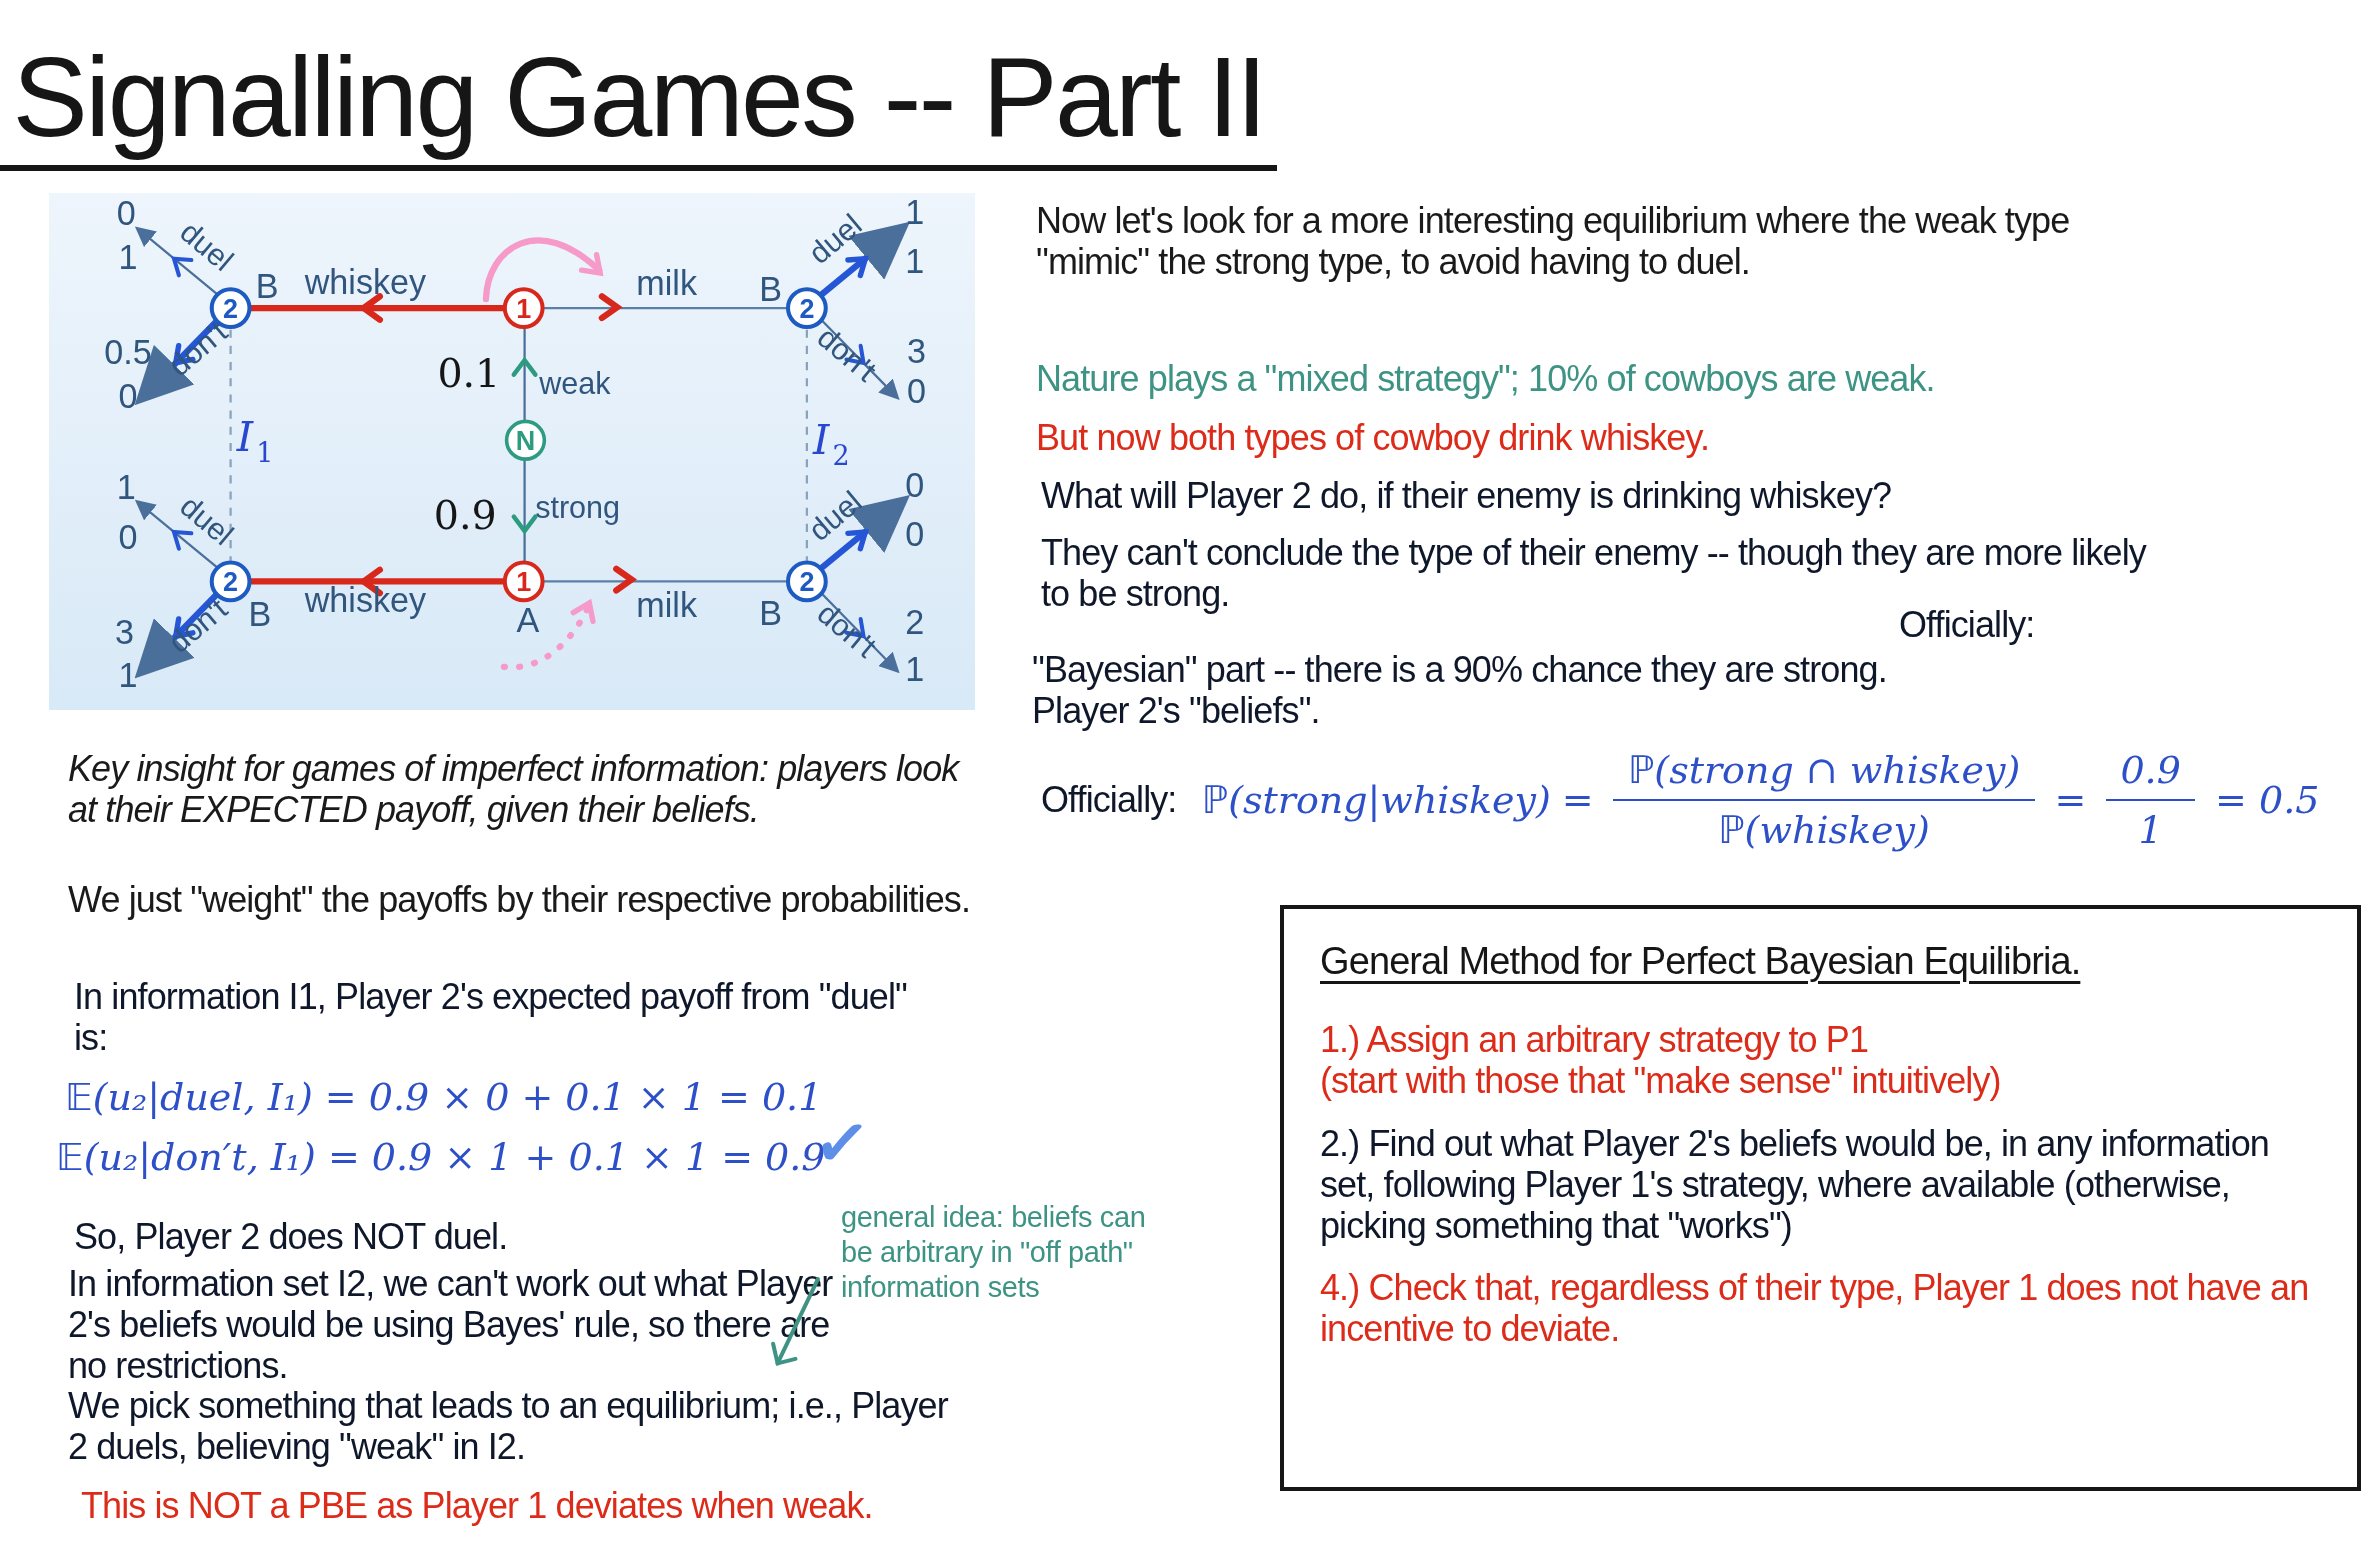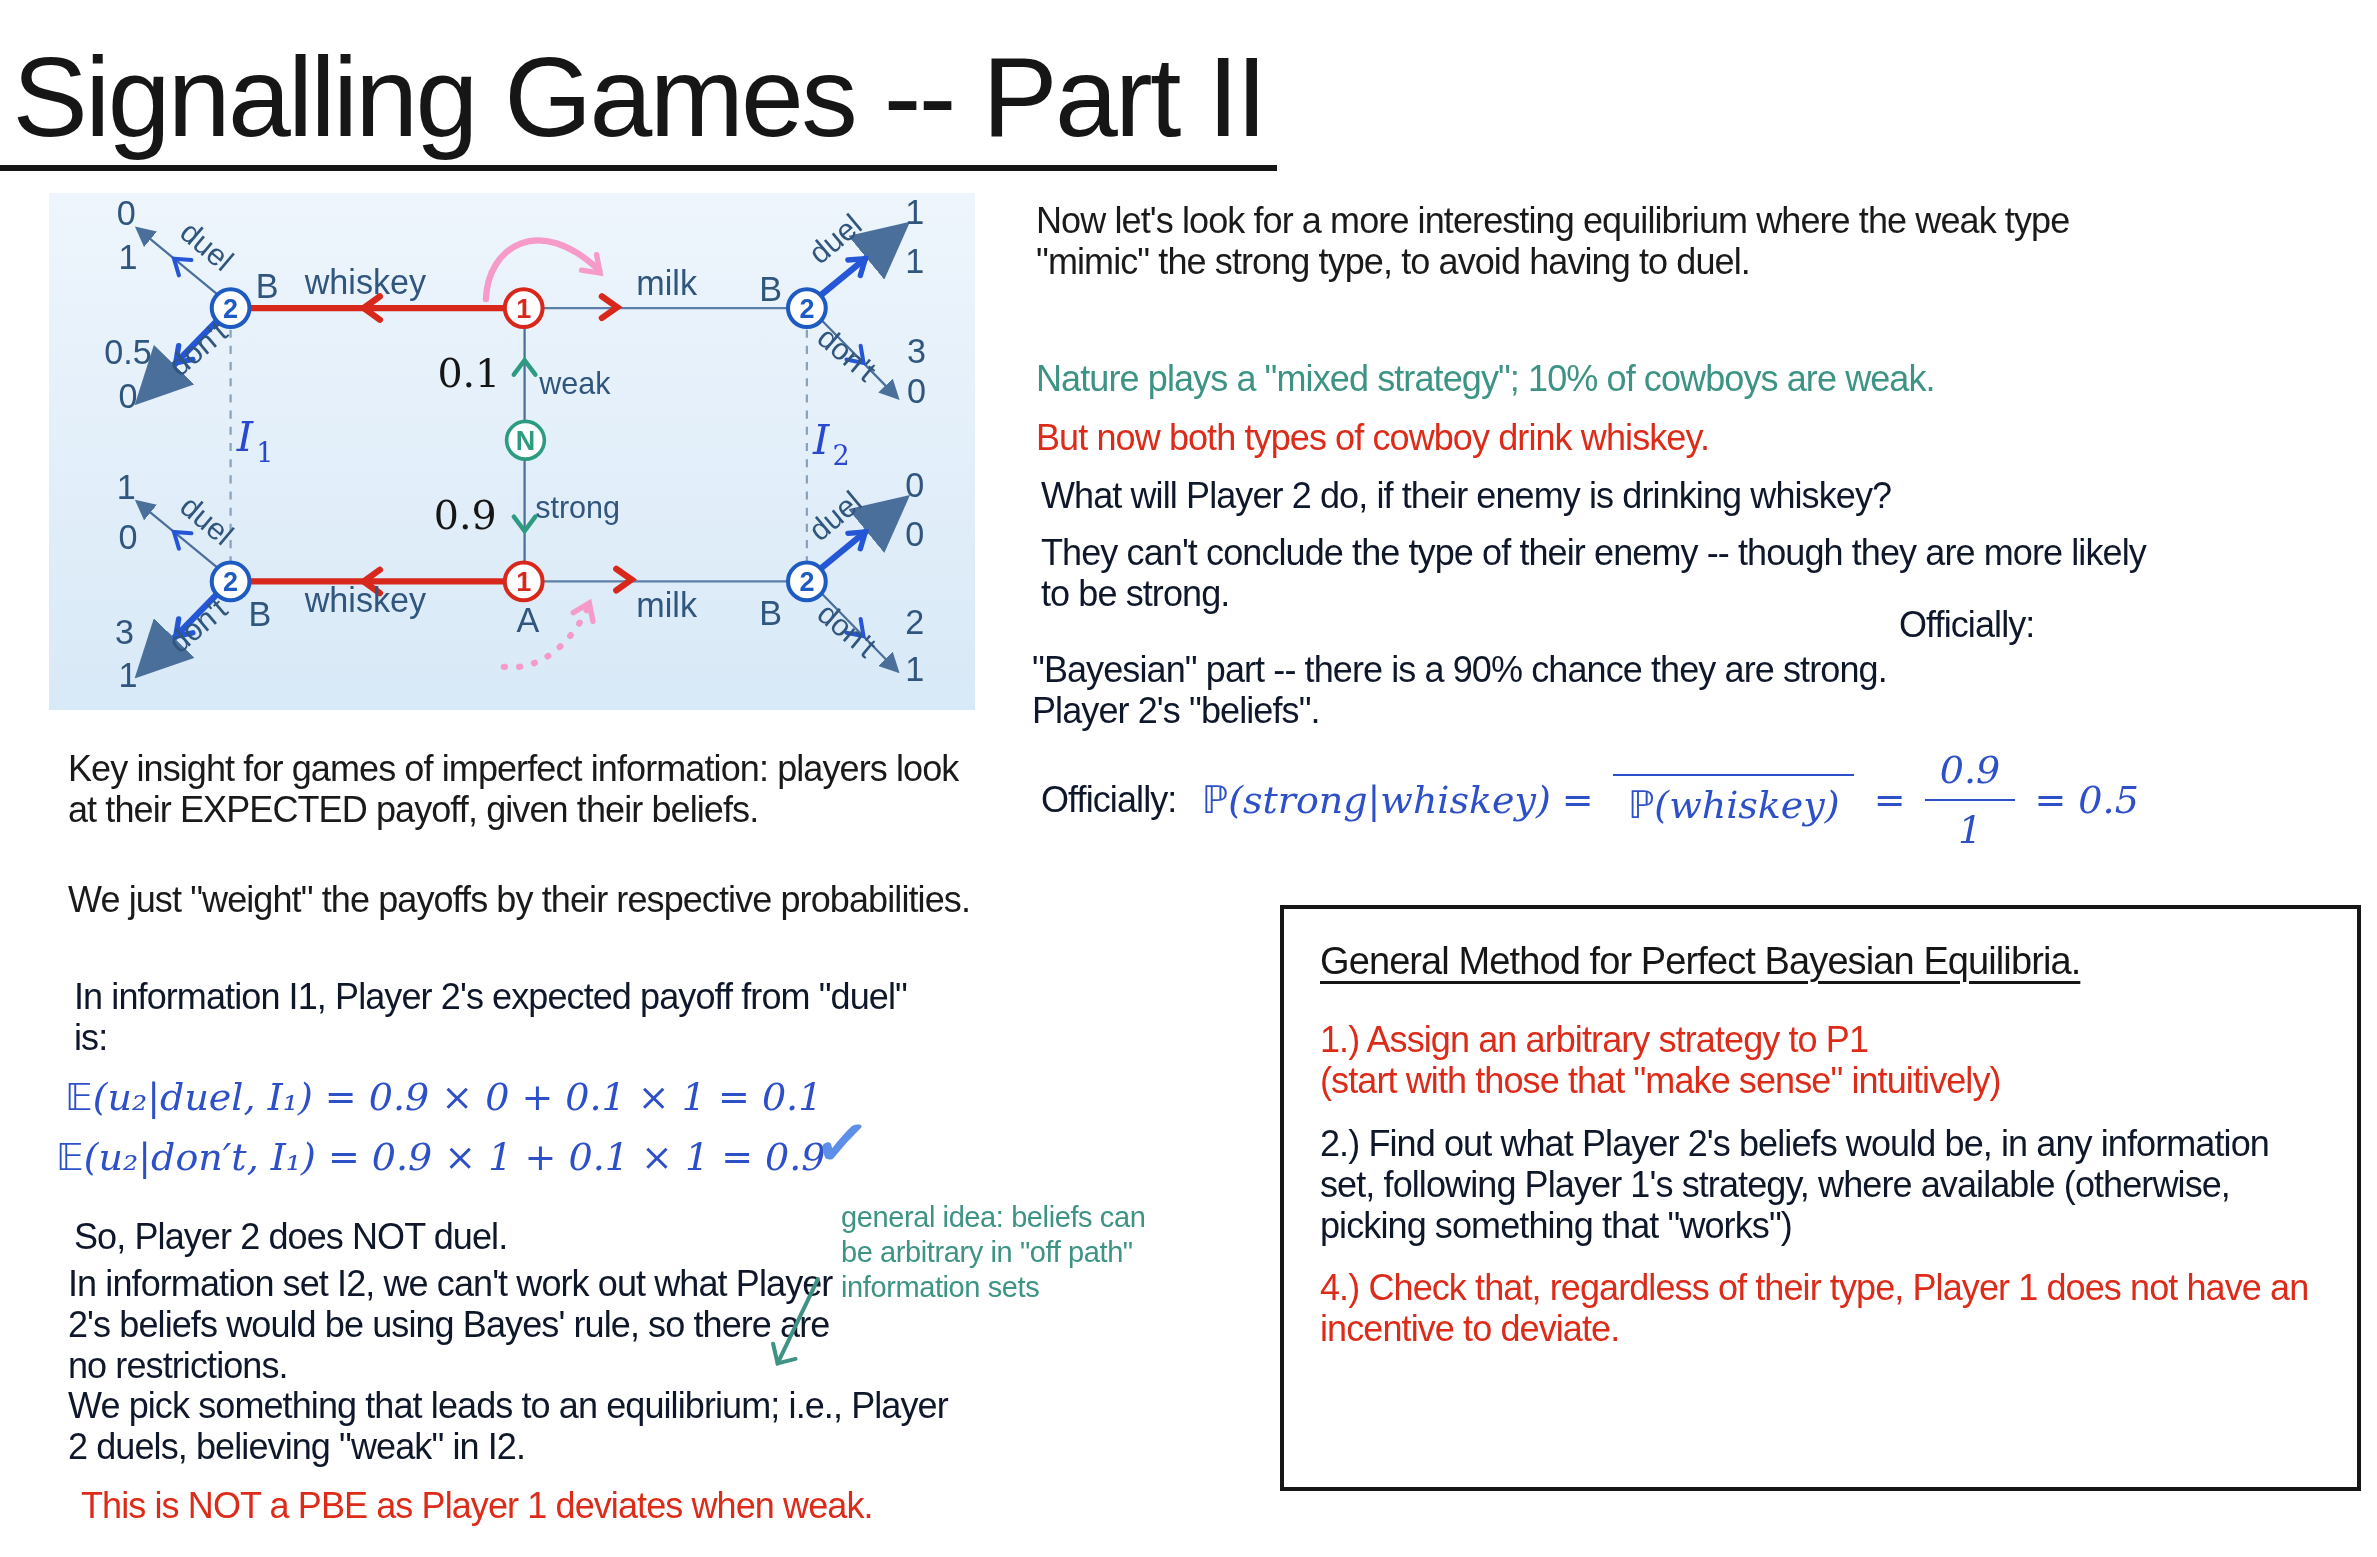--- a/index.html
+++ b/index.html
@@ -184,41 +184,42 @@
 <div class="abs t blue" style="left:1041px;top:475px;width:1259px;">What will Player 2 do, if their enemy is drinking whiskey?</div>
 <div class="abs t blue" style="left:1041px;top:532px;width:1106px;">They can't conclude the type of their enemy -- though they are more likely to be strong.</div>
 <div class="abs t blue" style="left:1899px;top:604px;">Officially:</div>
 <div class="abs t blue" style="left:1032px;top:649px;width:863px;">"Bayesian" part -- there is a 90% chance they are strong. Player 2's "beliefs".</div>
 
 <div class="abs formula-row" style="left:1041px;top:748px;">
   <span class="off-label blue">Officially:</span>
   <span class="math">ℙ(strong|whiskey)</span>
   <span class="math" style="margin:0 10.8px;">=</span>
   <span class="frac math">
+    <span class="num">ℙ(strong ∩ whiskey)</span>
     <span class="den">ℙ(whiskey)</span>
   </span>
   <span class="math" style="margin:0 10.8px;">=</span>
   <span class="frac math">
     <span class="num">0.9</span>
     <span class="den">1</span>
   </span>
   <span class="math" style="margin-left:10.8px;">= 0.5</span>
 </div>
 
 <div class="abs method-box">
   <div class="heading">General Method for Perfect Bayesian Equilibria.</div>
   <div class="step red">
     <div>1.) Assign an arbitrary strategy to P1</div>
     <div>(start with those that "make sense" intuitively)</div>
   </div>
   <div class="step blue">2.) Find out what Player 2's beliefs would be, in any information set, following Player 1's strategy, where available (otherwise, picking something that "works")</div>
   <div class="step red">4.) Check that, regardless of their type, Player 1 does not have an incentive to deviate.</div>
 </div>
 
-<div class="abs t black" style="left:68px;top:748px;width:899px;">Key insight for games of imperfect information: players look at their EXPECTED payoff, given their beliefs.</div>
+<div class="abs t black" style="left:68px;top:748px;width:899px;font-style:italic;">Key insight for games of imperfect information: players look at their EXPECTED payoff, given their beliefs.</div>
 <div class="abs t black" style="left:68px;top:879px;width:917px;">We just "weight" the payoffs by their respective probabilities.</div>
 <div class="abs t blue" style="left:74px;top:976px;width:854px;">In information I1, Player 2's expected payoff from "duel" is:</div>
 <div class="abs math" style="left:65px;top:1075px;">𝔼(u₂|duel, I₁) = 0.9 × 0 + 0.1 × 1 = 0.1</div>
 <div class="abs math" style="left:56px;top:1135px;">𝔼(u₂|don′t, I₁) = 0.9 × 1 + 0.1 × 1 = 0.9</div>
 <div class="abs check" style="left:814px;top:1104px;">✓</div>
 <div class="abs t blue" style="left:74px;top:1216px;width:809px;">So, Player 2 does NOT duel.</div>
 <div class="abs t blue" style="left:68px;top:1263px;width:782px;">In information set I2, we can't work out what Player 2's beliefs would be using Bayes' rule, so there are no restrictions.</div>
 <div class="abs green-note teal" style="left:841px;top:1200px;width:310px;">general idea: beliefs can be arbitrary in "off path" information sets</div>
 <svg class="abs" style="left:755px;top:1272px;" width="81" height="112" viewBox="0 0 90 125">
   <line x1="70" y1="8" x2="25" y2="102" stroke="#3f9384" stroke-width="4.5" stroke-linecap="round"></line>

